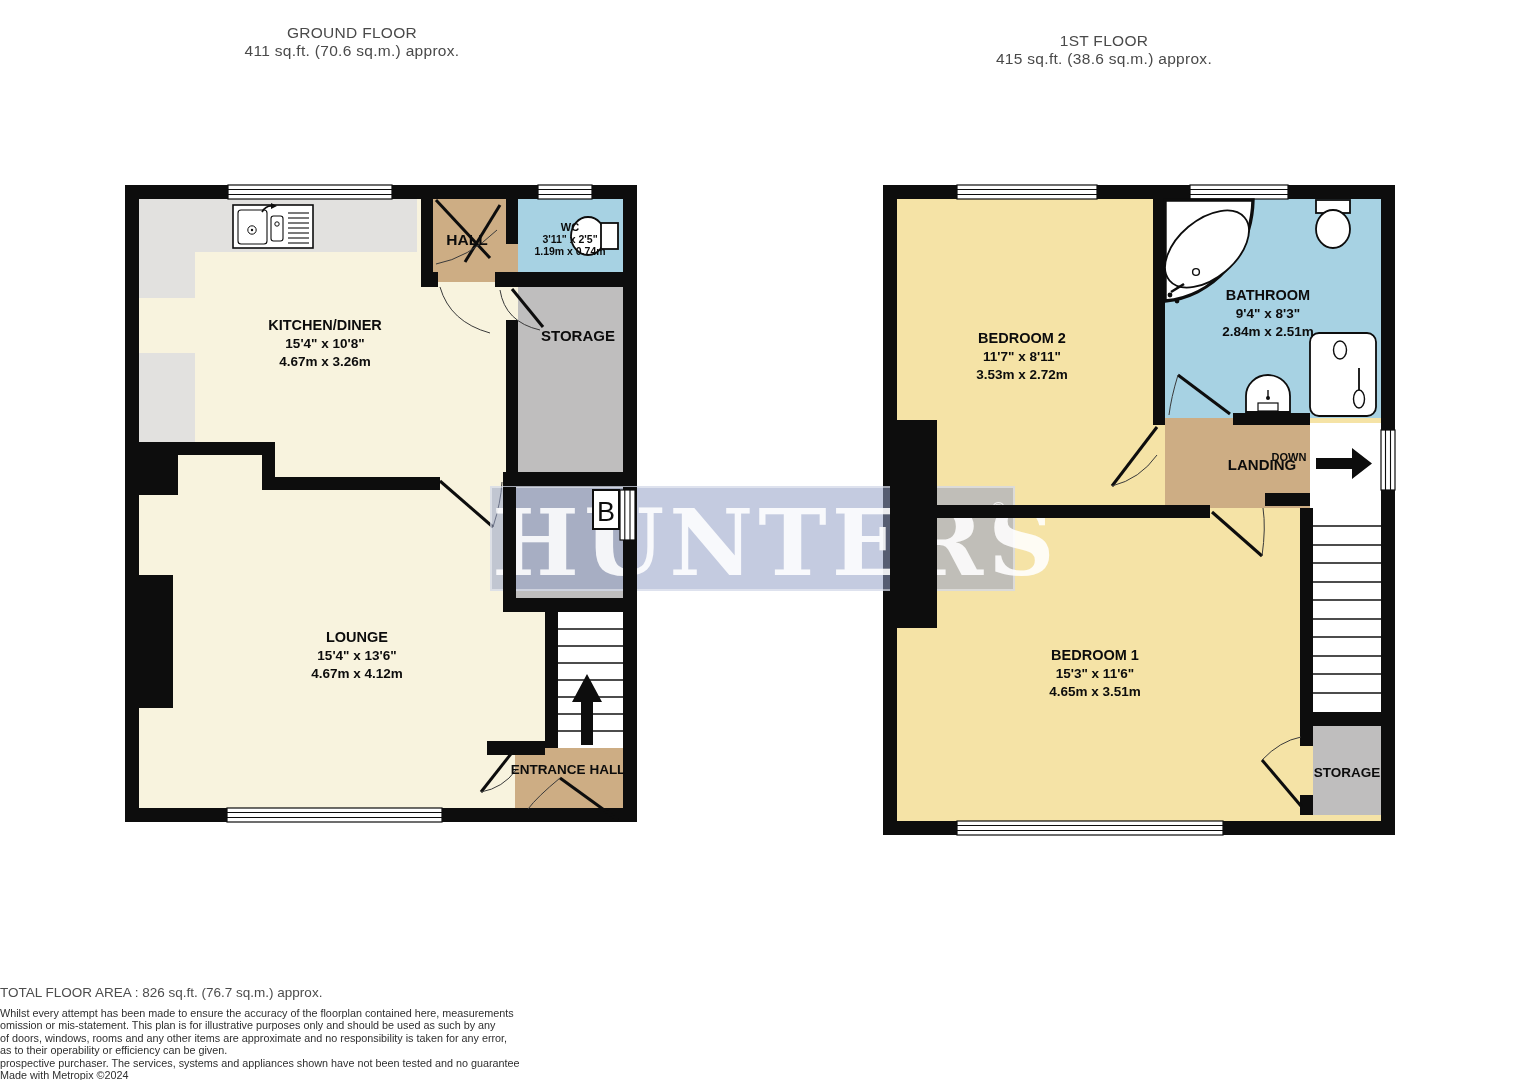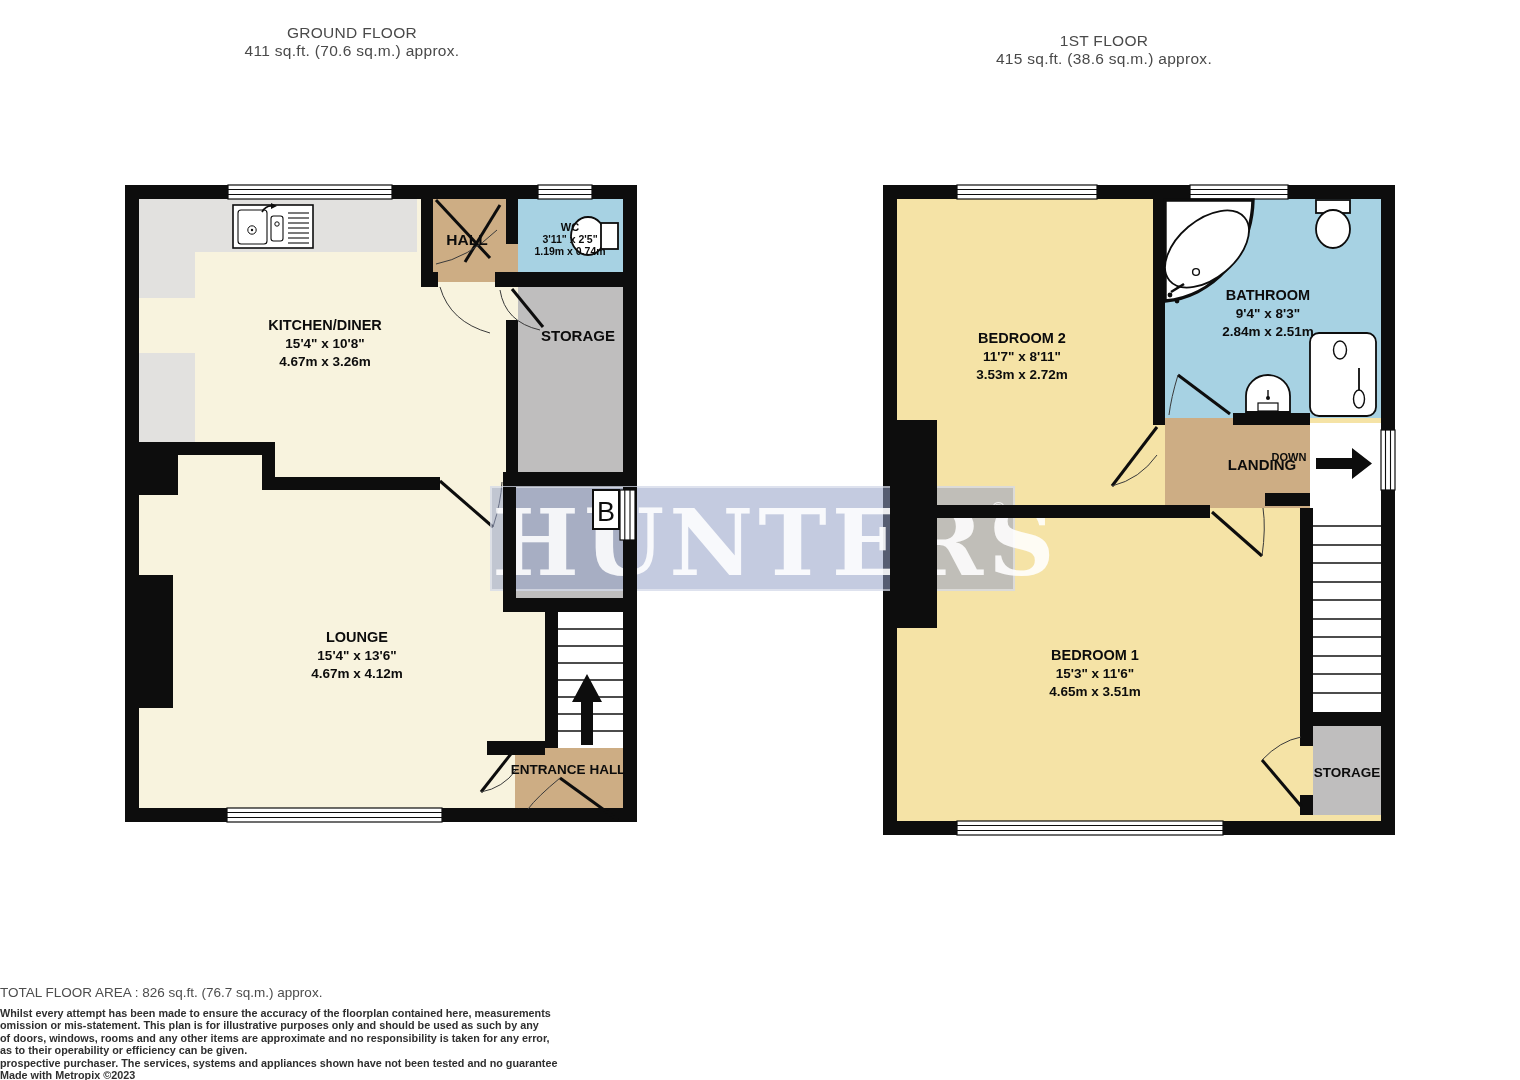--- a/index.html
+++ b/index.html
@@ -37,21 +37,21 @@
     white-space:nowrap;
   }
   #watermark .wm-reg{
     font-family:"DejaVu Serif",serif;font-size:17px;color:rgba(255,255,255,0.85);
     position:absolute;right:6px;top:10px;letter-spacing:0;
   }
   #footer{
     position:absolute;left:0;top:985px;width:1520px;z-index:4;color:#4d4d4d;
   }
   #footer .total{font-size:13.5px;margin-bottom:7px;}
-  #footer .disc{font-size:10.8px;line-height:12.4px;color:#2f2f2f;font-weight:bold;}
+  #footer .disc{font-size:10.8px;line-height:12.4px;color:#2f2f2f;}
 </style>
 </head>
 <body>
 
 <div class="floor-title" style="left:142px;top:24px;">
   <div>GROUND FLOOR</div>
   <div>411 sq.ft. (70.6 sq.m.) approx.</div>
 </div>
 <div class="floor-title" style="left:894px;top:32px;">
   <div>1ST FLOOR</div>
@@ -319,15 +319,15 @@
 </svg>
 
 <div id="footer">
   <div class="total">TOTAL FLOOR AREA : 826 sq.ft. (76.7 sq.m.) approx.</div>
   <div class="disc">
     <div>Whilst every attempt has been made to ensure the accuracy of the floorplan contained here, measurements</div>
     <div>omission or mis-statement. This plan is for illustrative purposes only and should be used as such by any</div>
     <div>of doors, windows, rooms and any other items are approximate and no responsibility is taken for any error,</div>
     <div>as to their operability or efficiency can be given.</div>
     <div>prospective purchaser. The services, systems and appliances shown have not been tested and no guarantee</div>
-    <div>Made with Metropix ©2023</div>
+    <div>Made with Metropix ©2024</div>
   </div>
 </div>
 
 </body></html>

